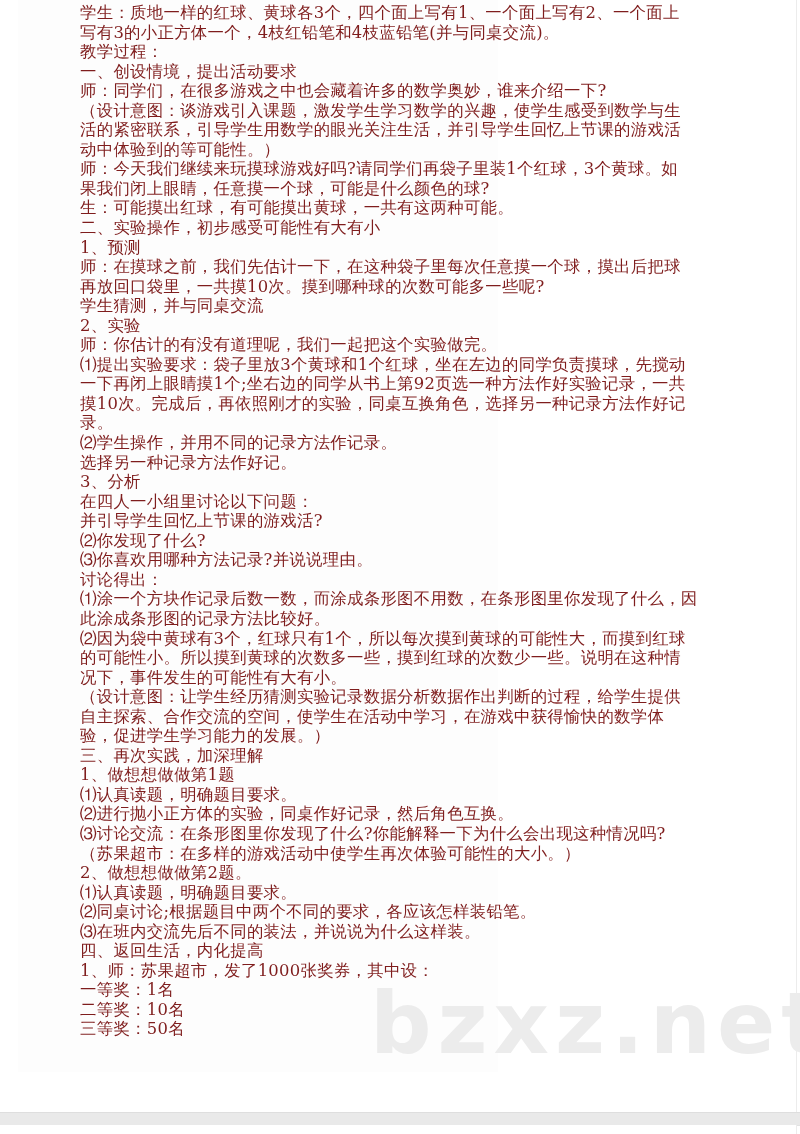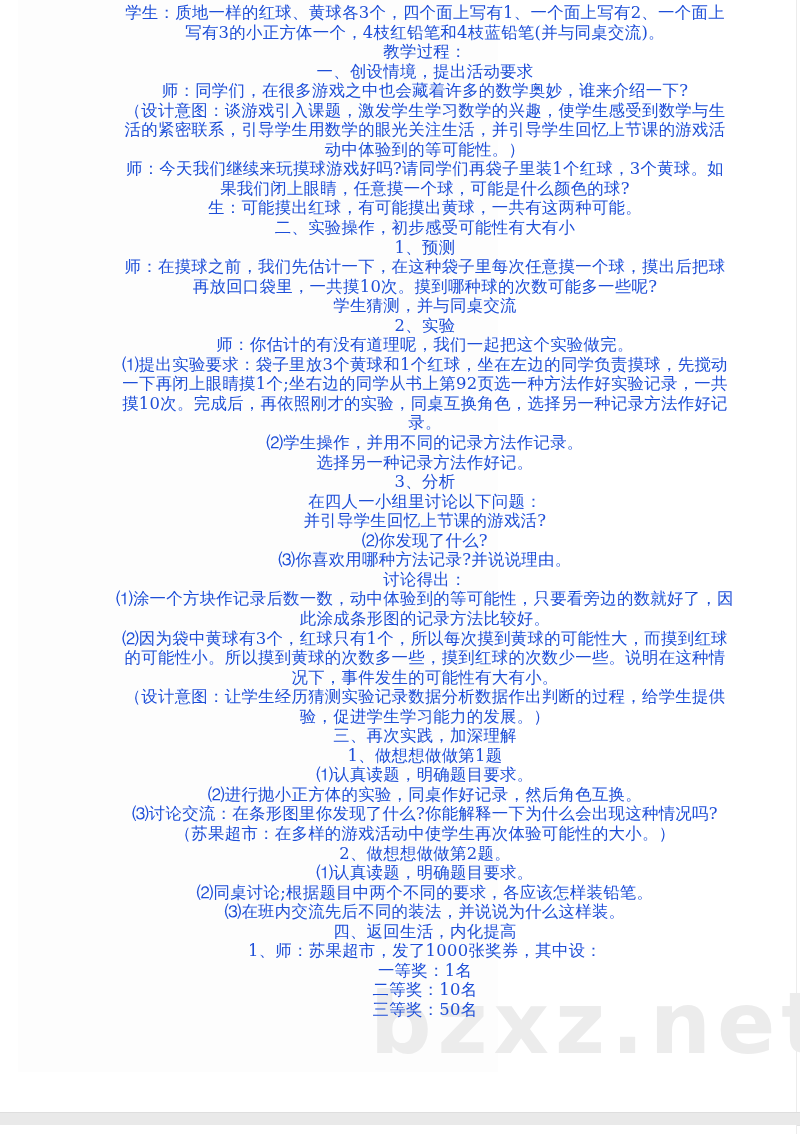--- a/index.html
+++ b/index.html
@@ -11,23 +11,22 @@
   .page {
     position: absolute; left: 0; top: 0; width: 796px; height: 1112px;
     background: #ffffff; border-right: 1px solid #ececec;
   }
   .content-card {
     position: absolute; left: 18px; top: 0; width: 480px; height: 1072px;
     background: #fdfdfd;
   }
   .text {
     position: absolute; left: 80px; top: 3px; width: 690px;
-    color: #1d4ed8; font-size: 16.4px; line-height: 19.55px;
+    color: #7f1d1d; font-size: 16.4px; line-height: 19.55px;
     letter-spacing: 0.3px;
-    text-align: center;
   }
   .line { white-space: nowrap; display: block; height: 19.55px; }
   .watermark {
     position: absolute; left: 370px; top: 980px;
     font-family: "DejaVu Sans", "Liberation Sans", sans-serif;
     font-weight: bold; font-size: 86px; letter-spacing: 6px;
     color: #ececec; z-index: 0; line-height: 1;
   }
   .text { z-index: 1; }
   .page-gap {
@@ -69,26 +68,27 @@
     <span class="line">摸10次。完成后，再依照刚才的实验，同桌互换角色，选择另一种记录方法作好记</span>
     <span class="line">录。</span>
     <span class="line">⑵学生操作，并用不同的记录方法作记录。</span>
     <span class="line">选择另一种记录方法作好记。</span>
     <span class="line">3、分析</span>
     <span class="line">在四人一小组里讨论以下问题：</span>
     <span class="line">并引导学生回忆上节课的游戏活?</span>
     <span class="line">⑵你发现了什么?</span>
     <span class="line">⑶你喜欢用哪种方法记录?并说说理由。</span>
     <span class="line">讨论得出：</span>
-    <span class="line">⑴涂一个方块作记录后数一数，动中体验到的等可能性，只要看旁边的数就好了，因</span>
+    <span class="line">⑴涂一个方块作记录后数一数，而涂成条形图不用数，在条形图里你发现了什么，因</span>
     <span class="line">此涂成条形图的记录方法比较好。</span>
     <span class="line">⑵因为袋中黄球有3个，红球只有1个，所以每次摸到黄球的可能性大，而摸到红球</span>
     <span class="line">的可能性小。所以摸到黄球的次数多一些，摸到红球的次数少一些。说明在这种情</span>
     <span class="line">况下，事件发生的可能性有大有小。</span>
     <span class="line">（设计意图：让学生经历猜测实验记录数据分析数据作出判断的过程，给学生提供</span>
+    <span class="line">自主探索、合作交流的空间，使学生在活动中学习，在游戏中获得愉快的数学体</span>
     <span class="line">验，促进学生学习能力的发展。）</span>
     <span class="line">三、再次实践，加深理解</span>
     <span class="line">1、做想想做做第1题</span>
     <span class="line">⑴认真读题，明确题目要求。</span>
     <span class="line">⑵进行抛小正方体的实验，同桌作好记录，然后角色互换。</span>
     <span class="line">⑶讨论交流：在条形图里你发现了什么?你能解释一下为什么会出现这种情况吗?</span>
     <span class="line">（苏果超市：在多样的游戏活动中使学生再次体验可能性的大小。）</span>
     <span class="line">2、做想想做做第2题。</span>
     <span class="line">⑴认真读题，明确题目要求。</span>
     <span class="line">⑵同桌讨论;根据题目中两个不同的要求，各应该怎样装铅笔。</span>

